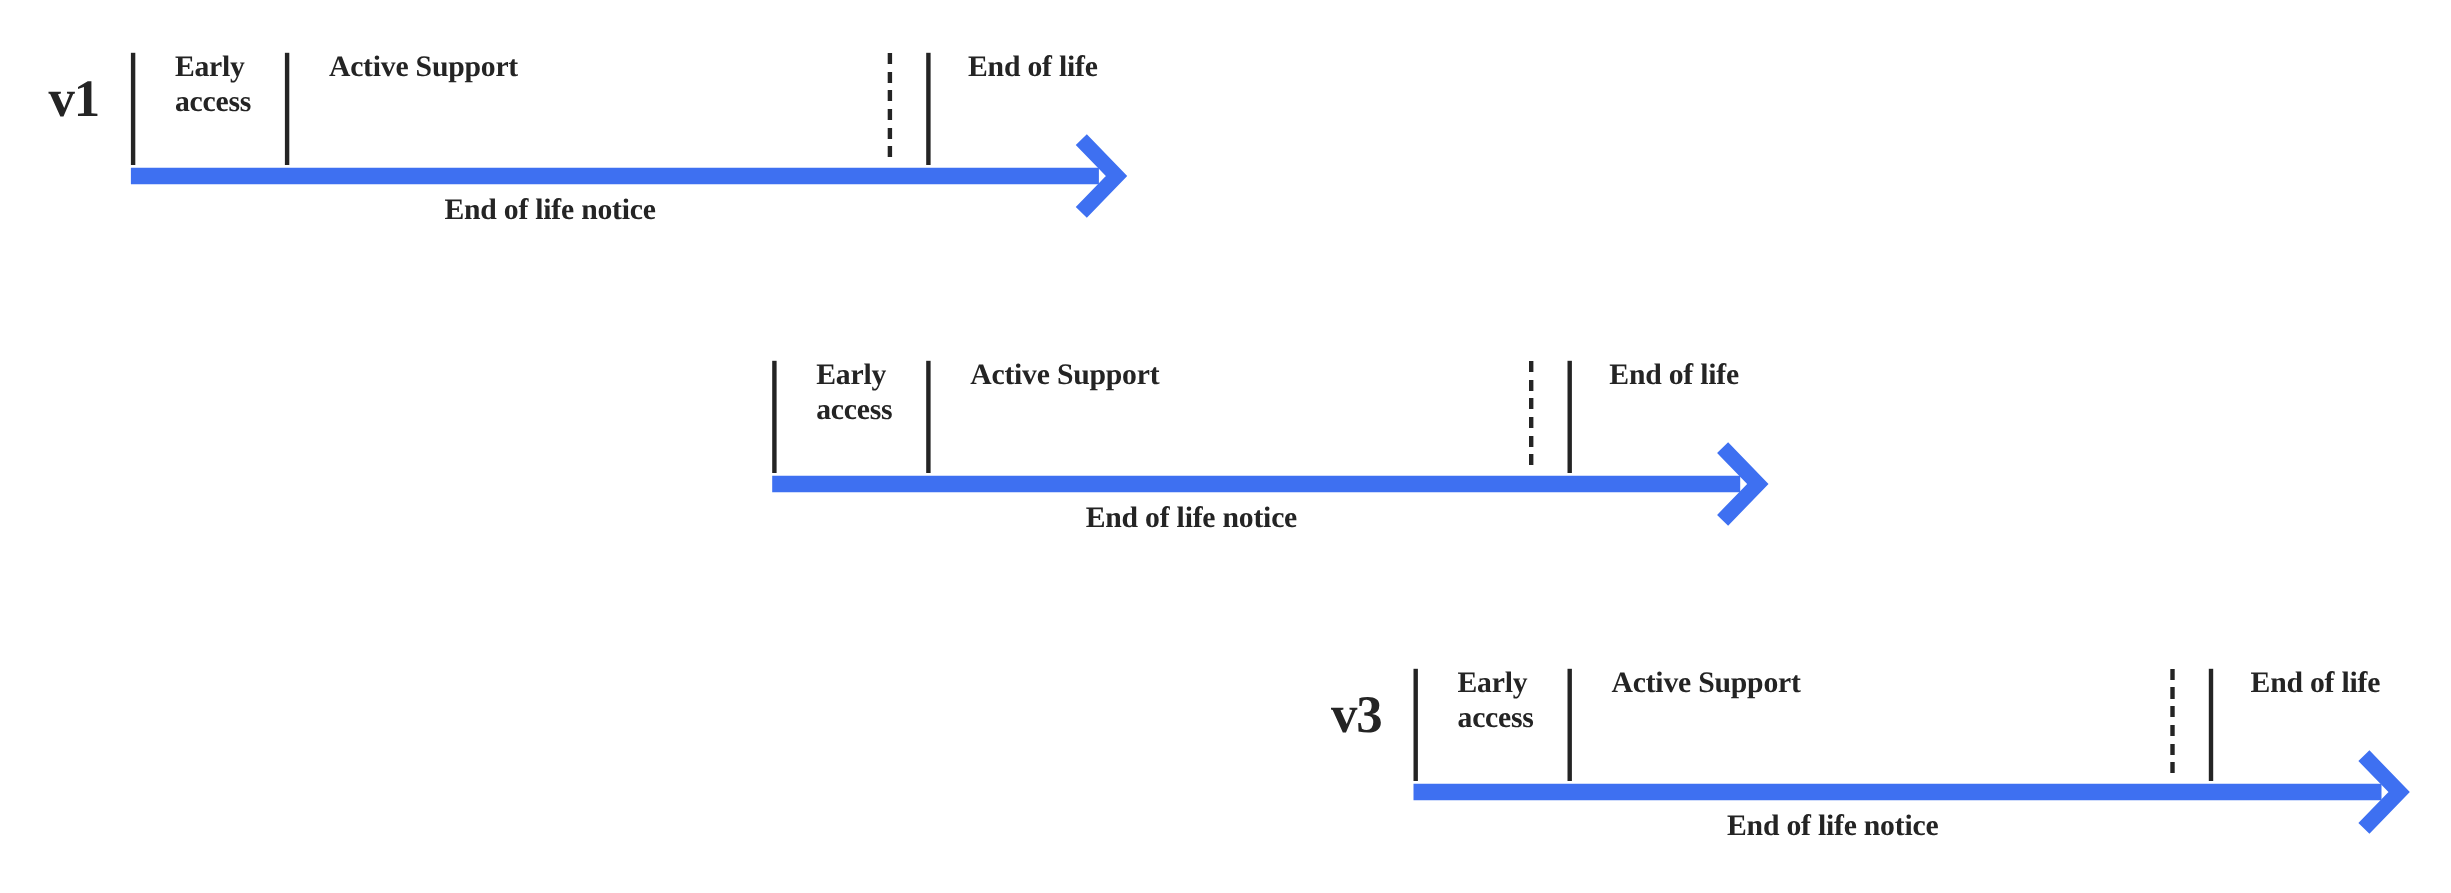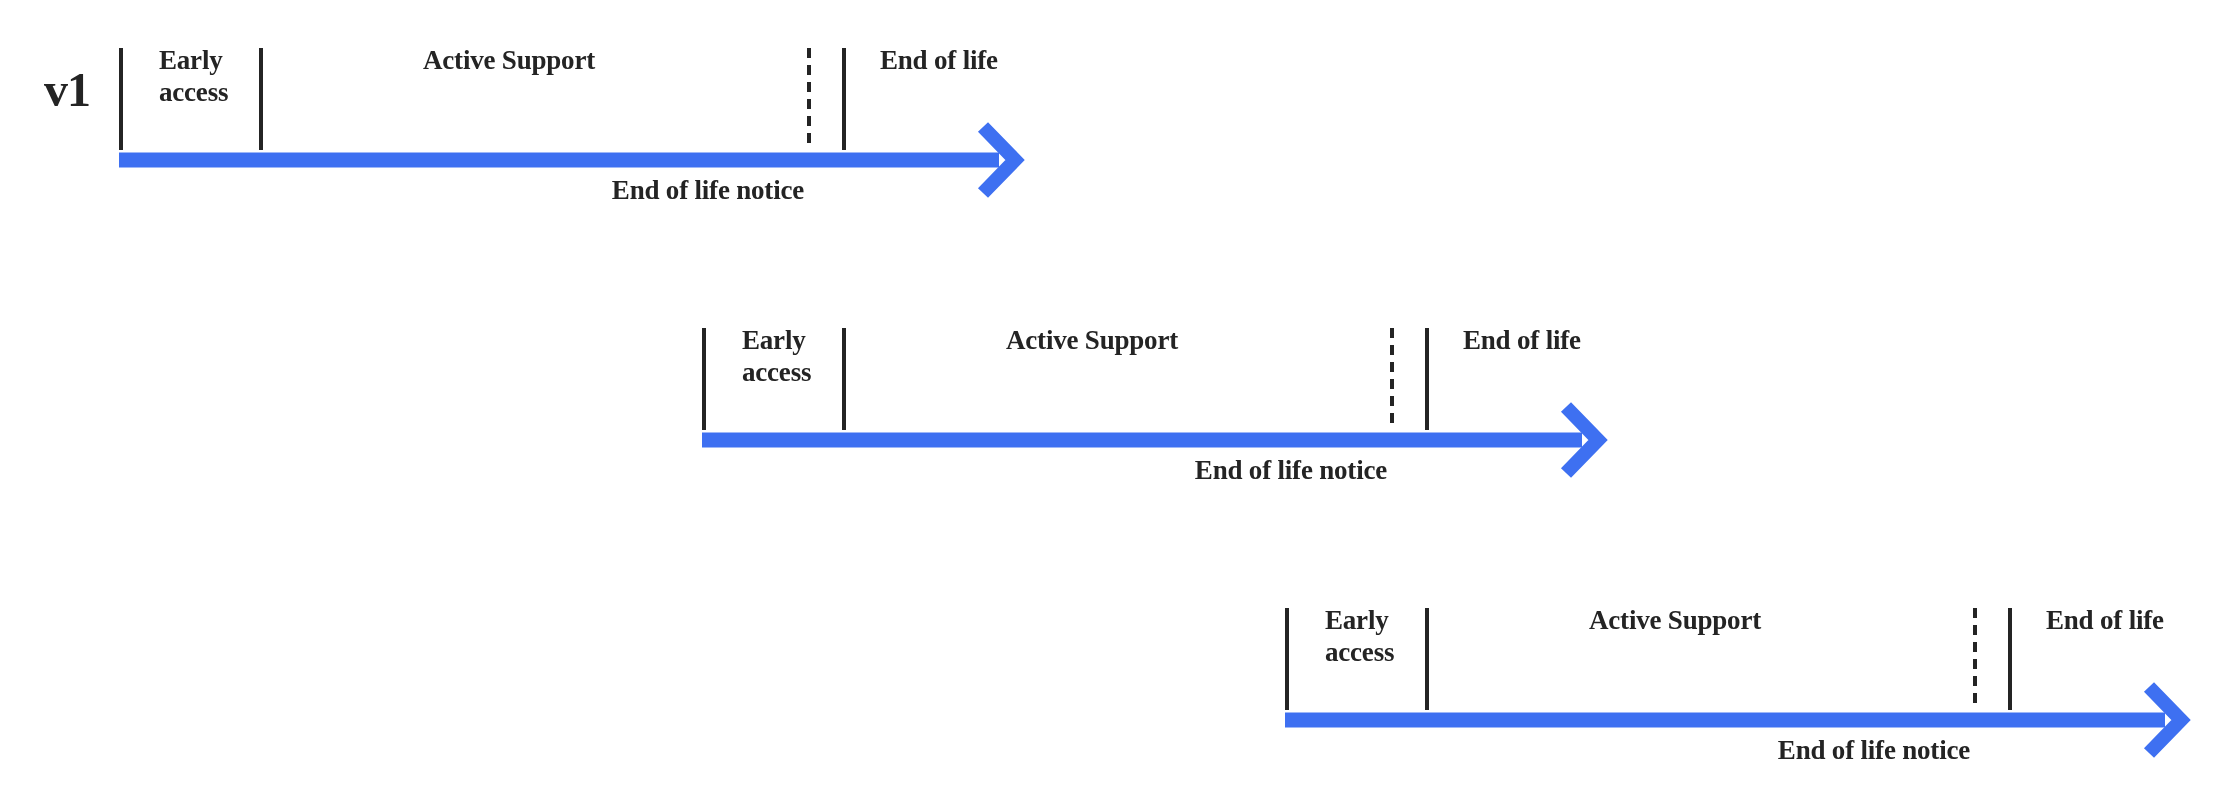--- a/index.html
+++ b/index.html
@@ -72,29 +72,29 @@
     position: absolute;
     top: -4px;
     font-size: 27px;
     font-weight: 700;
     line-height: 32px;
     letter-spacing: -0.2px;
     color: var(--ink);
     margin-left: 20px;
   }
   .early  { left: 20px;  width: 130px; }
-  .active { left: 160px; width: 420px; text-align: center; }
+  .active { left: 160px; width: 420px; }
   .eol    { left: 741px; width: 320px; }
 
   .notice {
     position: absolute;
     left: 285px;
     top: 126px;
     width: 400px;
-    text-align: right;
+    text-align: left;
     font-size: 27px;
     font-weight: 700;
     line-height: 32px;
     letter-spacing: -0.2px;
     color: var(--ink);
   }
 
   .arrow-svg {
     position: absolute;
     left: 0;
@@ -151,20 +151,21 @@
     <div class="phase active">Active Support</div>
     <div class="phase eol">End of life</div>
     <div class="notice">End of life notice</div>
   </div>
 
   <div class="timeline t3">
     <svg class="arrow-svg" viewBox="0 0 920 200" aria-hidden="true">
       <line class="arrow-shaft" x1="0" y1="112" x2="880" y2="112"></line>
       <polyline class="arrow-head" points="864,79 896,112 864,145"></polyline>
     </svg>
+    <div class="version">v3</div>
     <div class="tick tick-start"></div>
     <div class="tick tick-mid"></div>
     <div class="tick-dashed"></div>
     <div class="tick tick-end"></div>
     <div class="phase early">Early access</div>
     <div class="phase active">Active Support</div>
     <div class="phase eol">End of life</div>
     <div class="notice">End of life notice</div>
   </div>
 

